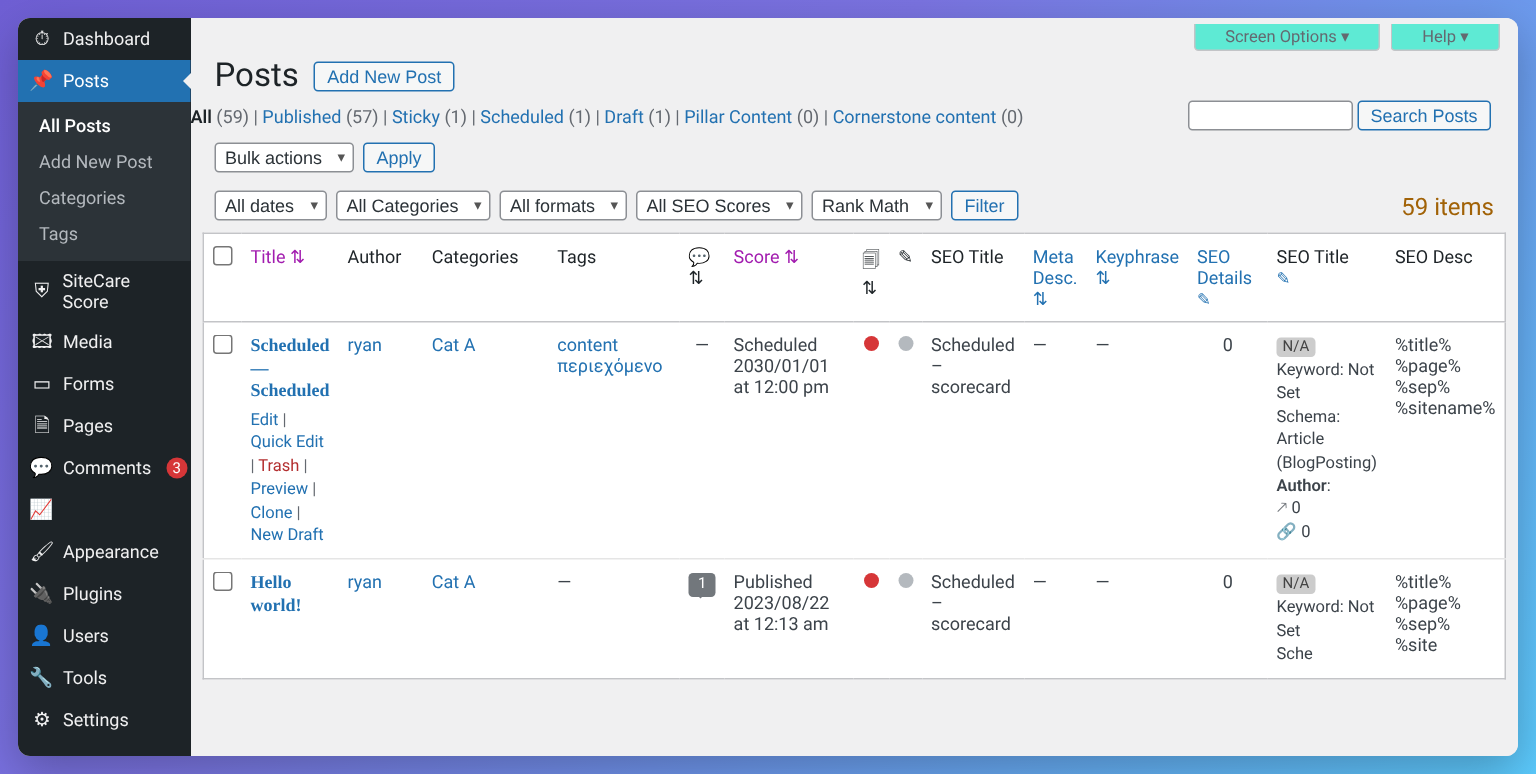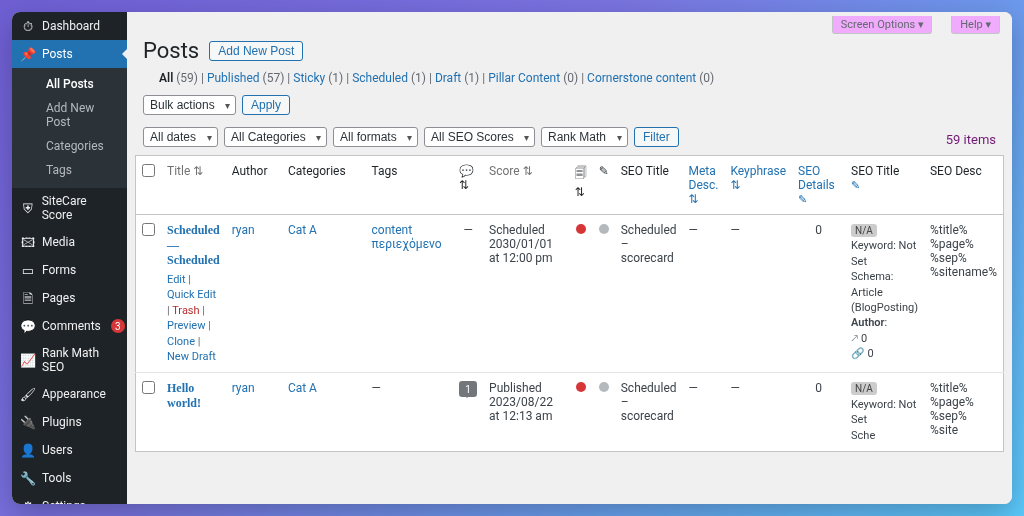--- a/index.html
+++ b/index.html
@@ -40,81 +40,81 @@
   }
   .menu-item.active { background: #2271b1; color: #fff; }
   .menu-item.active::after {
     content: ""; position: absolute; right: -1px; top: 50%;
     width: 0; height: 0; margin-top: -6px;
     border: 6px solid transparent; border-right-color: #f0f0f1;
   }
   .menu-icon { width: 16px; height: 16px; display:inline-flex; align-items:center; justify-content:center; font-size:13px; line-height:1; }
   .submenu { background: #2c3338; padding: 4px 0 6px; }
   .submenu .sub-item {
-    padding: 5px 8px 5px 14px; cursor: pointer; color: #b4b9be; font-size: 12px; margin-left: 20px;
+    padding: 5px 8px 5px 14px; cursor: pointer; color: #b4b9be; font-size: 12px;
   }
   .submenu .sub-item.current { color: #fff; font-weight: 500; }
   .badge {
     display: inline-flex; align-items: center; justify-content: center;
     background: #d63638; color: #fff; border-radius: 8px;
     min-width: 14px; height: 14px; font-size: 10px; padding: 0 4px; margin-left: 4px;
   }
 
   
   .main { flex: 1; background: #f0f0f1; overflow-y: auto; position: relative; }
   .main::-webkit-scrollbar { width: 10px; }
   .main::-webkit-scrollbar-thumb { background: #c3c4c7; border-radius: 5px; }
   .topright {
     text-align: right; padding: 4px 12px 0; font-size: 11px; color: #646970;
   }
   .topright .tab {
-    display: inline-block; padding: 2px 8px; border: 1px solid #c3c4c7;
-    border-top: none; border-radius: 0 0 3px 3px; background: #f0abfc;
-    margin-left: 16px; cursor: pointer;
+    display: inline-block; padding: 2px 20px; border: 1px solid #c3c4c7;
+    border-top: none; border-radius: 0 0 3px 3px; background: #5eead4;
+    margin-left: 4px; cursor: pointer;
   }
   .heading-row { padding: 4px 16px 8px; display: flex; align-items: center; gap: 10px; }
   .heading { font-size: 22px; font-weight: 400; color: #1d2327; }
   .btn {
     border: 1px solid #2271b1; color: #2271b1; background: #f6f7f7;
     padding: 2px 8px; border-radius: 3px; font-size: 12px; cursor: pointer;
   }
 
-  .subsubsub { padding: 0 32px 6px; font-size: 12px; color: #646970; position: relative; }
+  .subsubsub { padding: 0 0 6px; font-size: 12px; color: #646970; position: relative; }
   .subsubsub a { color: #2271b1; text-decoration: none; }
   .subsubsub .current { color: #1d2327; font-weight: 600; }
   .subsubsub .count { color: #646970; }
 
   .filters-row {
     padding: 4px 16px 8px; display: flex; flex-wrap: wrap; gap: 6px; align-items: flex-end;
   }
   select, .select-like {
     border: 1px solid #8c8f94; border-radius: 3px; background: #fff;
     font-size: 12px; padding: 2px 20px 2px 6px; color: #2c3338;
     appearance: none; position: relative;
   }
   .select-wrap { position: relative; display: inline-block; }
   .select-wrap::after {
     content: "▾"; position: absolute; right: 6px; top: 50%; transform: translateY(-50%);
     pointer-events: none; color: #555; font-size: 10px;
   }
   .search-input { border: 1px solid #8c8f94; border-radius: 3px; padding: 2px 6px; font-size: 12px; width: 110px; }
-  .items-count { font-size: 13px; color: #701a75; margin-left: auto; }
+  .items-count { font-size: 16px; color: #a16207; margin-left: auto; }
 
   
   .wp-table {
     width: calc(100% - 16px); margin: 0 8px; border: 1px solid #c3c4c7;
     border-collapse: collapse; background: #fff; font-size: 12px;
   }
   .wp-table th, .wp-table td {
     padding: 8px 6px; text-align: left; vertical-align: top;
   }
   .wp-table thead th {
     border-bottom: 1px solid #c3c4c7; font-weight: 400; color: #2271b1;
   }
-  .wp-table thead th .sort { color: #737373; cursor: pointer; margin-top: 23px; }
+  .wp-table thead th .sort { color: #a21caf; cursor: pointer; margin-top: 23px; }
   .wp-table thead th.black { color: #1d2327; }
   .wp-table tbody tr + tr td { border-top: 1px solid #e5e5e5; }
   .wp-table a { color: #2271b1; text-decoration: none; }
   .wp-table .row-title { font-weight: 600; color: #2271b1; font-family: Liberation Serif, serif; }
   .row-actions { color: #646970; font-size: 11px; margin-top: 4px; line-height: 1.4; }
   .row-actions a { color: #2271b1; }
   .row-actions .trash { color: #b32d2e; }
   .na-pill { background:#ccc; color:#444; font-size:10px; padding:1px 4px; border-radius:3px; }
   .seo-details { font-size: 11px; color: #3c434a; line-height: 1.4; }
   .seo-details b { font-weight: 600; }
@@ -180,21 +180,20 @@
       <span class="menu-icon">🗎</span>
       <span>Pages</span>
     </div>
     <div class="menu-item">
       <span class="menu-icon">💬</span>
       <span>Comments</span>
       <span class="badge">3</span>
     </div>
     <div class="menu-item">
       <span class="menu-icon">📈</span>
-      <span>Rank Math SEO</span>
     </div>
     <div class="menu-item">
       <span class="menu-icon">🖌</span>
       <span>Appearance</span>
     </div>
     <div class="menu-item">
       <span class="menu-icon">🔌</span>
       <span>Plugins</span>
     </div>
     <div class="menu-item">
@@ -228,20 +227,24 @@
     </div>
 
     <div class="subsubsub">
       <span><a href="#" class="current">All</a> <span class="count">(59)</span></span> |
       <span><a href="#">Published</a> <span class="count">(57)</span></span> |
       <span><a href="#">Sticky</a> <span class="count">(1)</span></span> |
       <span><a href="#">Scheduled</a> <span class="count">(1)</span></span> |
       <span><a href="#">Draft</a> <span class="count">(1)</span></span> |
       <span><a href="#">Pillar Content</a> <span class="count">(0)</span></span> |
       <span><a href="#">Cornerstone content</a> <span class="count">(0)</span></span>
+      <span class="right" style="position:absolute; right:18px; top:-4px;">
+        <input class="search-input" placeholder="" style="">
+        <button class="btn">Search Posts</button>
+      </span>
     </div>
 
     <div class="filters-row">
       <span class="select-wrap"><select><option>Bulk actions</option></select></span>
       <button class="btn">Apply</button>
     </div>
 
     <div class="filters-row">
       <span class="select-wrap"><select><option>All dates</option></select></span>
       <span class="select-wrap"><select><option>All Categories</option></select></span>

